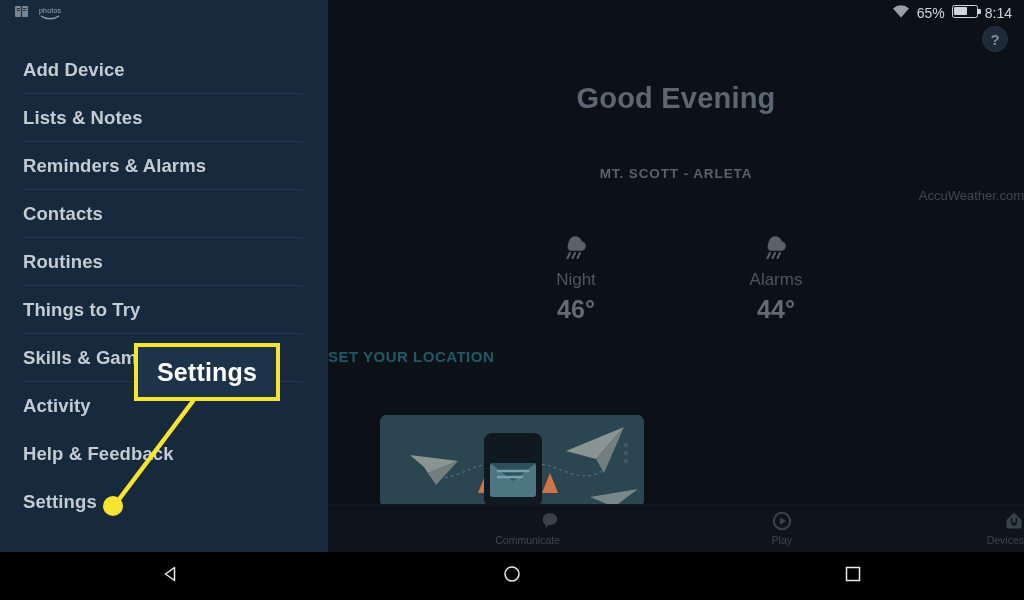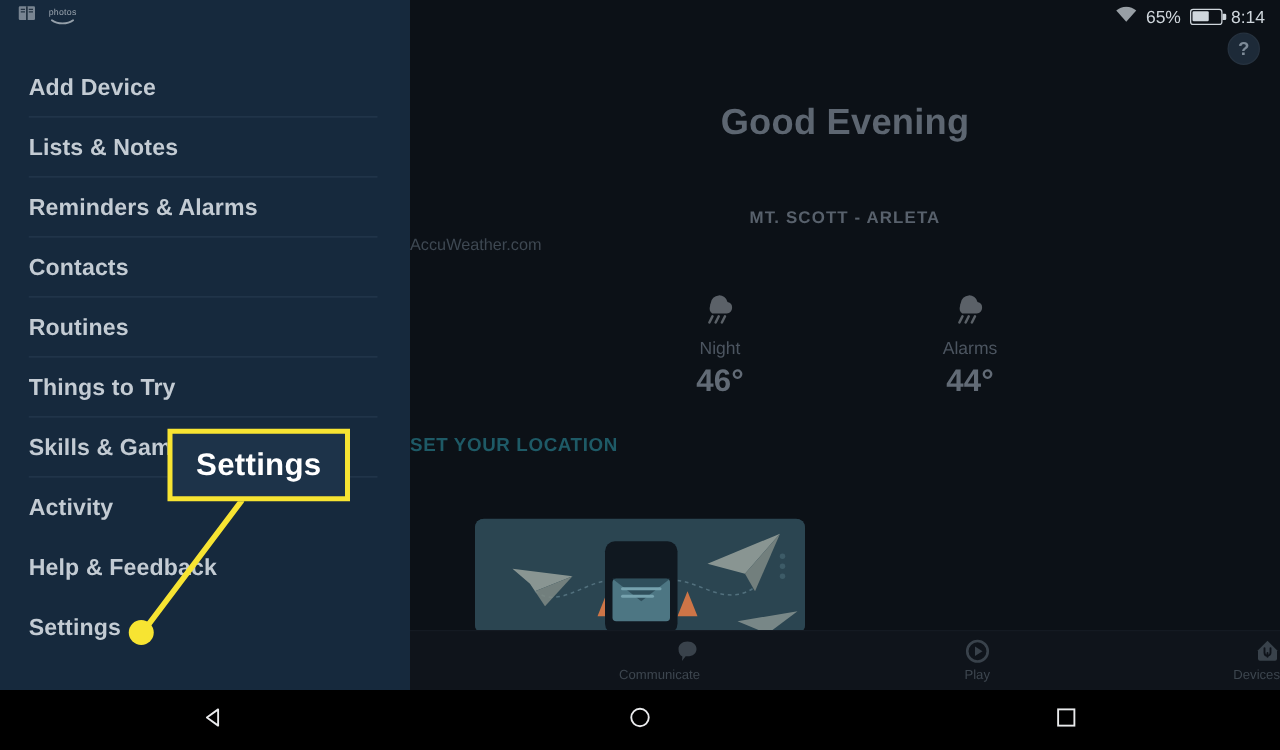--- a/index.html
+++ b/index.html
@@ -18,21 +18,21 @@
   }
 
   
   #statusbar {
     position:absolute; left:0; top:0; width:1024px; height:26px;
     display:flex; align-items:center; z-index:40;
     pointer-events:none;
   }
   #sb-left { display:flex; align-items:center; gap:10px; padding-left:14px; }
   #sb-right {
-    margin-left:auto; display:flex; align-items:center; gap:7px;
+    margin-left:auto; display:flex; gap:7px;
     padding-right:12px; color:#cfd6dc; font-size:14px;
   }
   .sb-ico { opacity:.72; display:block; }
   #amzn-photos { display:flex; flex-direction:column; align-items:center; opacity:.62; }
   #amzn-photos .txt { font-size:7px; color:#e4e9ee; letter-spacing:.2px; line-height:7px; }
   #amzn-photos .smile { width:20px; height:5px; margin-top:1px; }
   #battery {
     width:26px; height:13px; border:1.6px solid #cfd6dc; border-radius:2.5px;
     position:relative; display:flex; align-items:center; padding:1.5px;
   }
@@ -76,31 +76,31 @@
   #greeting {
     position:absolute; left:0; top:82px; width:100%;
     text-align:center; color:#5d6671;
     font-size:29px; font-weight:bold; letter-spacing:.2px;
   }
   #wx-city {
     position:absolute; left:0; top:166px; width:100%; text-align:center;
     color:#58616c; font-size:13.5px; font-weight:bold; letter-spacing:.9px;
   }
   #wx-attrib {
-    position:absolute; left:0; top:188px; width:100%; text-align:left;
+    position:absolute; left:0; top:188px; width:100%; text-align:right;
     color:#3e4852; font-size:13px;
   }
   #wx-row {
     position:absolute; left:0; top:222px; width:100%;
     display:flex; justify-content:center;
   }
   .wx-card { width:200px; text-align:center; }
   .wx-icon { height:44px; display:flex; align-items:center; justify-content:center; }
   .wx-when {
-    margin-top:4px; color:#4c5560; font-size:14px;
+    margin-top:4px; color:#4c5560; font-size:17px;
   }
   .wx-temp {
     margin-top:5px; color:#626b76; font-size:25px; font-weight:bold;
   }
   #set-location {
     position:absolute; left:0; top:348px; width:100%; text-align:left;
     color:#1e5a66; font-size:15px; font-weight:bold; letter-spacing:.5px;
     cursor:pointer;
   }
   #promo-card {

